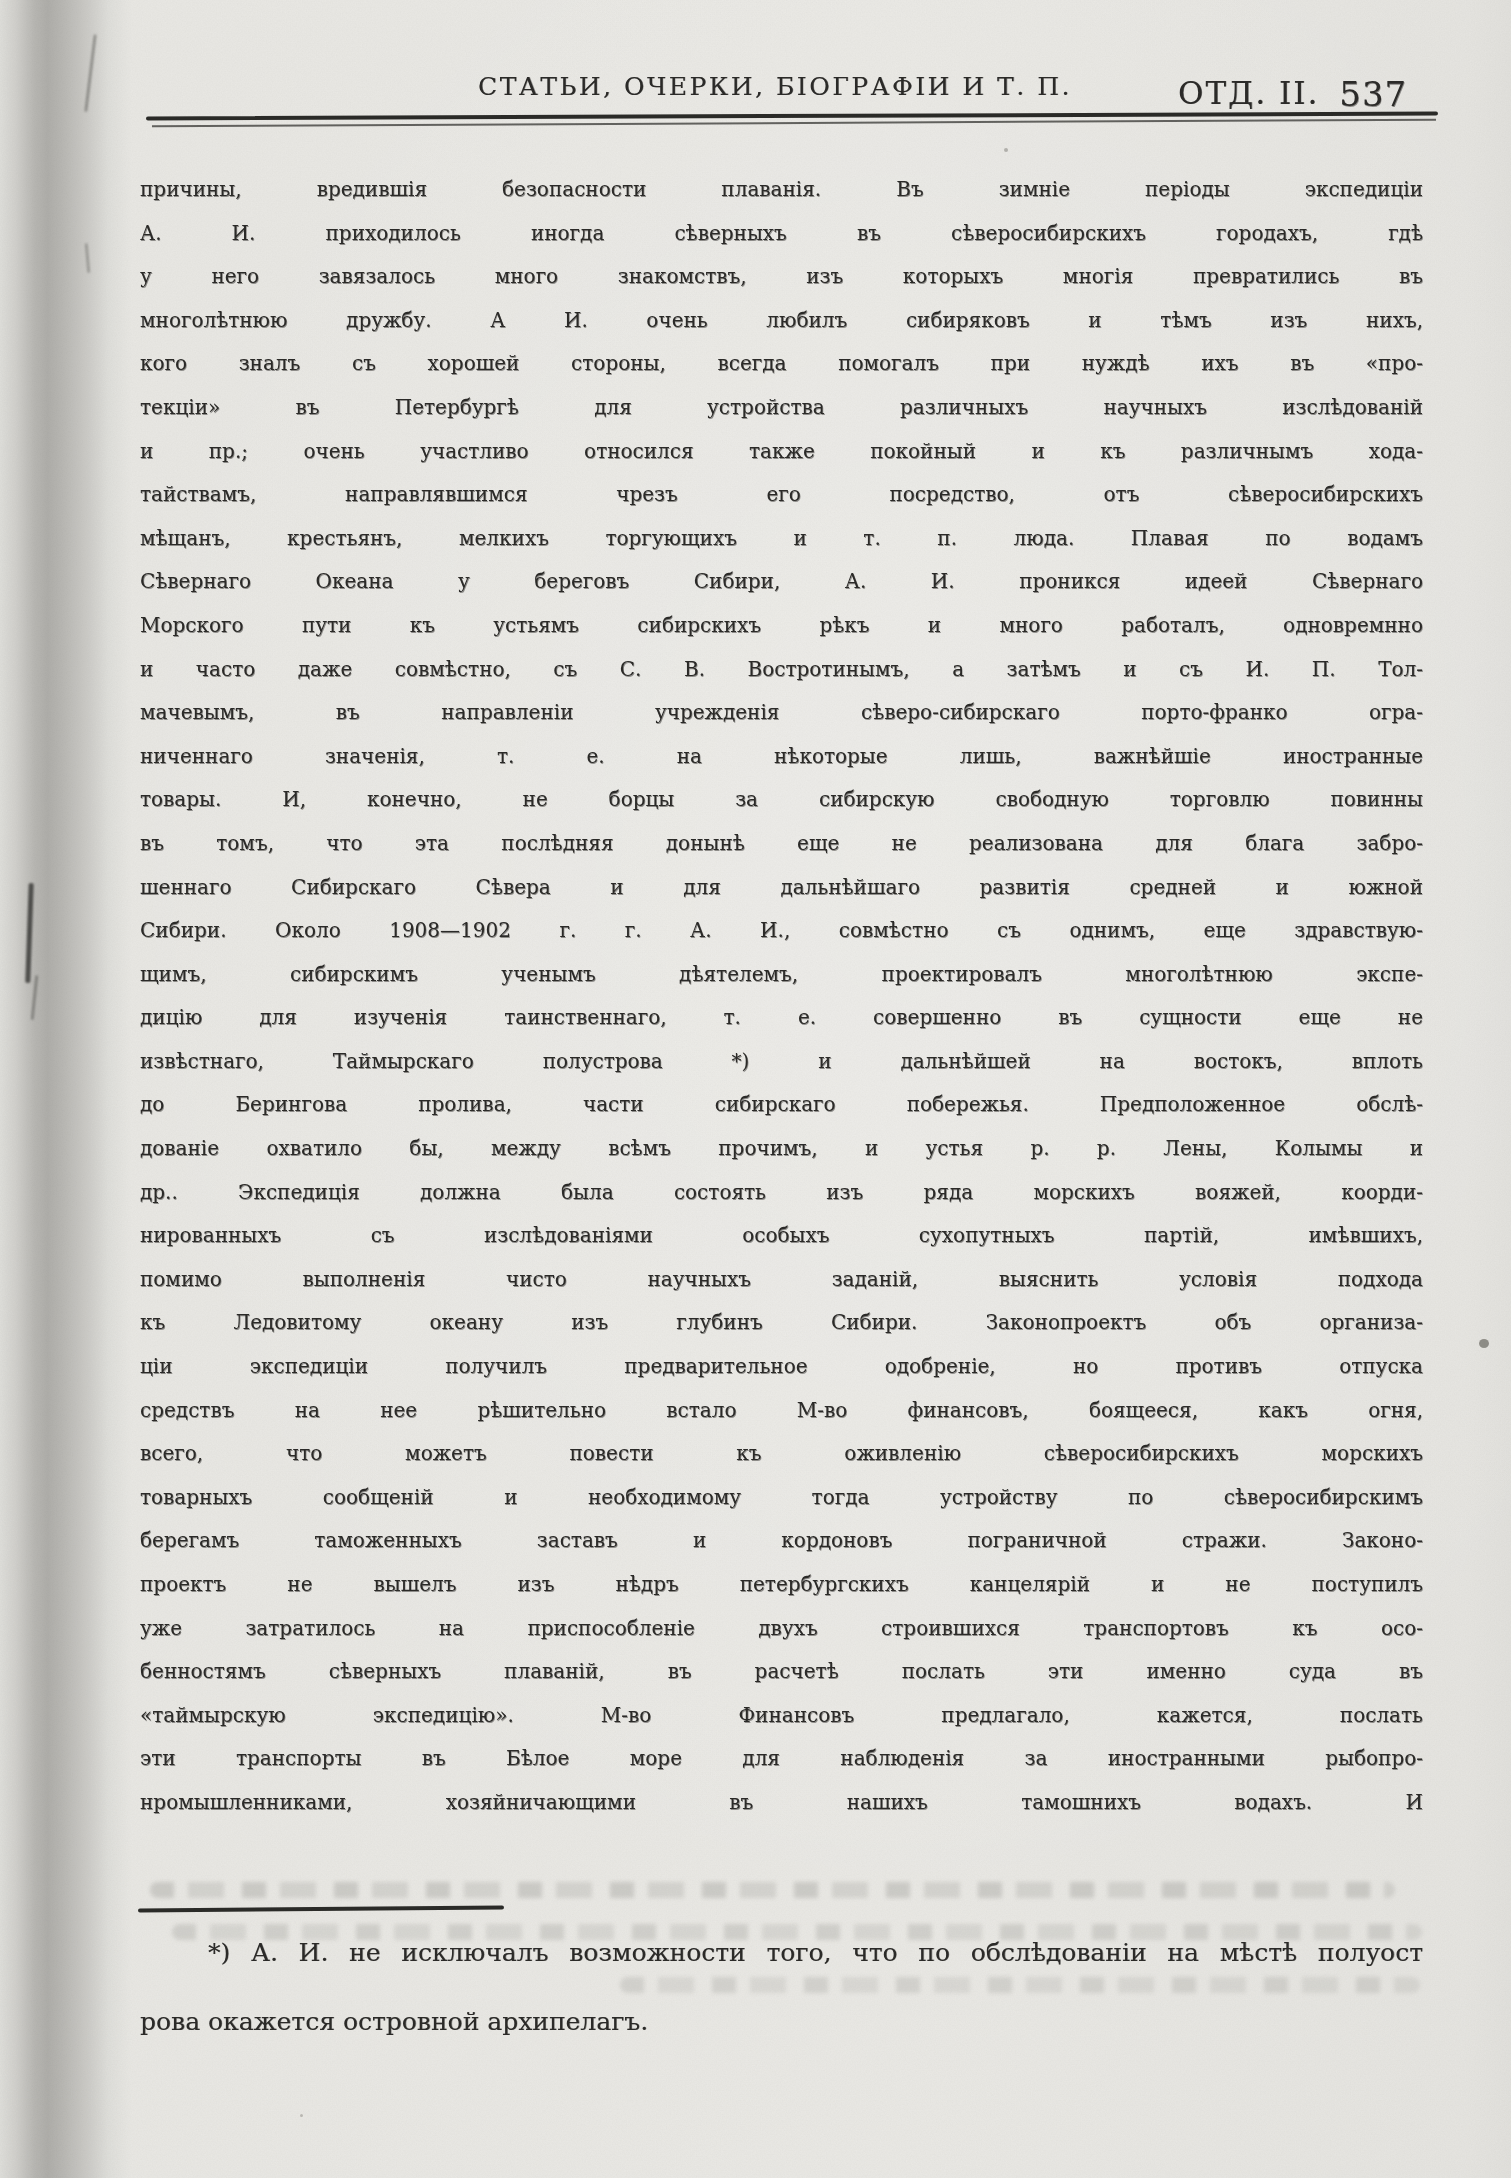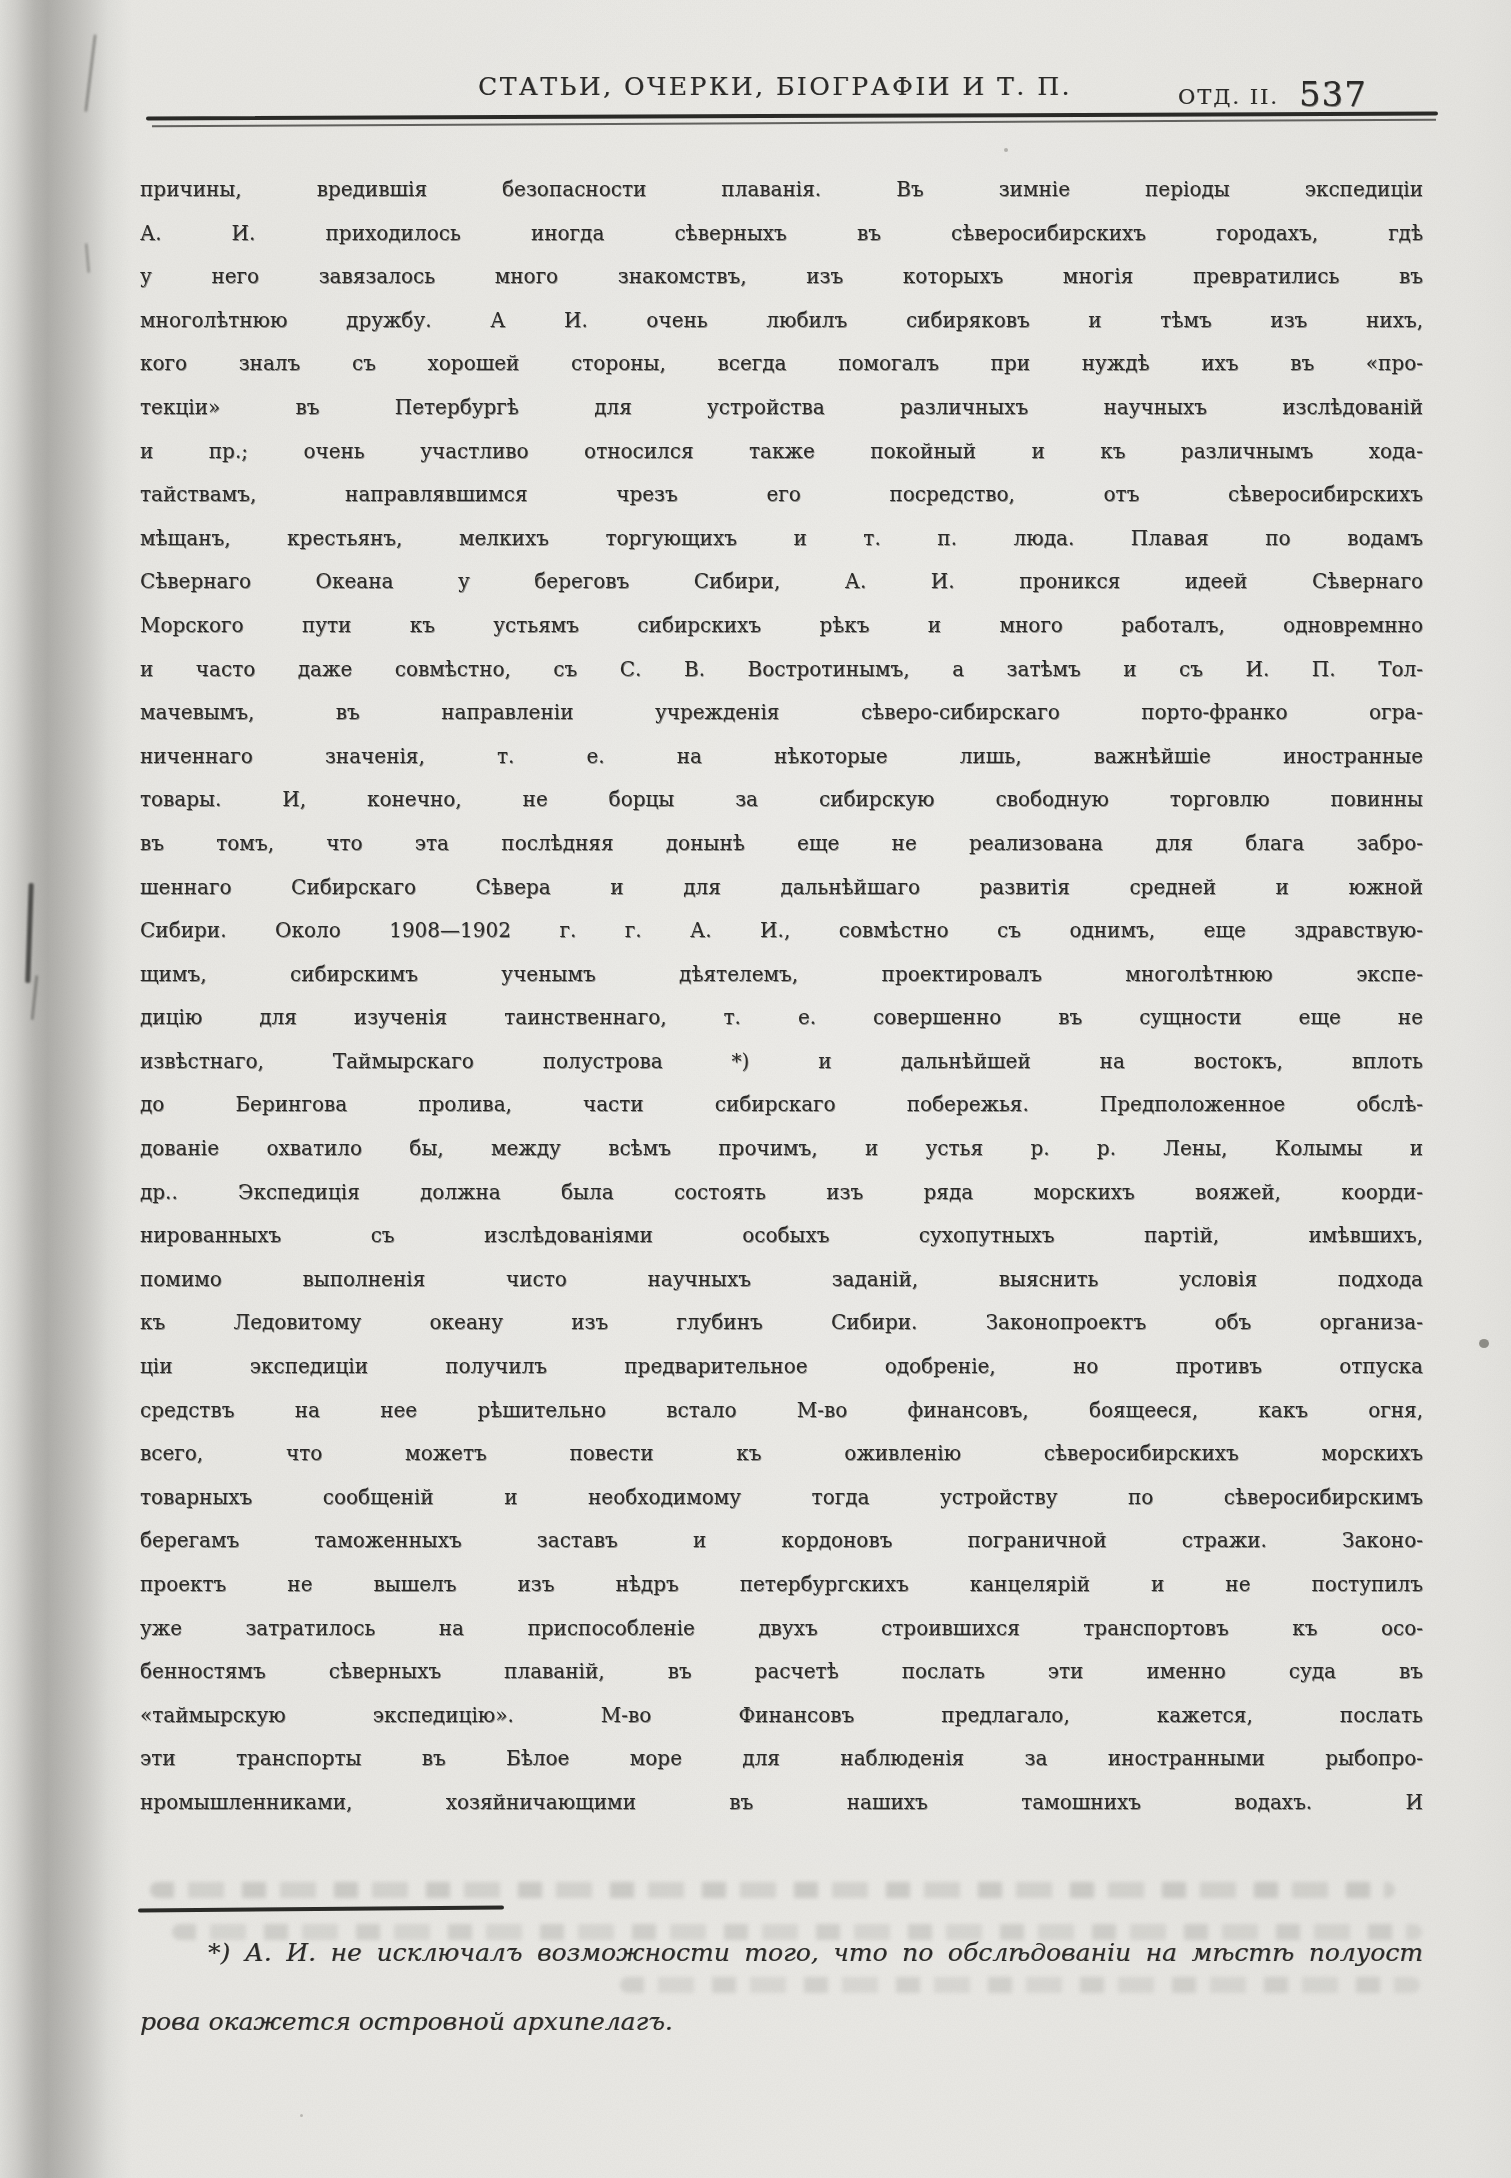--- a/index.html
+++ b/index.html
@@ -30,21 +30,21 @@
 
   
   .hdr-title{
     position:absolute;left:478px;top:72px;width:530px;
     font-size:25px;letter-spacing:2.5px;white-space:nowrap;
     text-shadow:.6px .4px .5px rgba(43,42,40,.45);
   }
   .hdr-right{
     position:absolute;left:1178px;top:72px;display:flex;align-items:baseline;gap:20px;
   }
-  .hdr-section{font-size:21px;letter-spacing:2px;white-space:nowrap;
+  .hdr-section{font-size:31px;letter-spacing:2px;white-space:nowrap;
     text-shadow:.6px .4px .5px rgba(43,42,40,.45);}
   .hdr-pagenum{font-size:34px;font-weight:normal;letter-spacing:1px;
     position:relative;top:2px;text-shadow:.6px .5px .6px rgba(43,42,40,.5);}
 
   .rule-a{position:absolute;left:146px;top:114px;width:1292px;height:4px;background:#2a2a27;
     transform:rotate(-0.22deg);border-radius:2px;}
   .rule-b{position:absolute;left:152px;top:122px;width:1284px;height:2px;background:rgba(42,42,39,.7);
     transform:rotate(-0.30deg);}
 
   
@@ -77,21 +77,20 @@
     transform:rotate(-0.5deg);border-radius:2px;}
 
   .footnote{
     position:absolute;left:140px;top:1936px;width:1283px;
     font-size:25px;
   }
   .fn-line{
     height:33px;line-height:33px;
     text-align:justify;text-align-last:justify;
     text-shadow:.6px .4px .5px rgba(43,42,40,.45);
-    font-style:italic;
   }
   .fn-line.fn-first{padding-left:68px;}
   .fn-line.fn-last{text-align-last:left;margin-top:36px;}
 
   .speck{position:absolute;border-radius:50%;background:#8f8e88;}
   .speck.s1{left:1479px;top:1339px;width:10px;height:9px;filter:blur(.6px);}
   .speck.s2{left:1004px;top:148px;width:4px;height:4px;opacity:.6;}
   .speck.s3{left:300px;top:2114px;width:3px;height:3px;opacity:.5;}
 
   .noise{position:absolute;left:0;top:0;width:100%;height:100%;opacity:.055;

